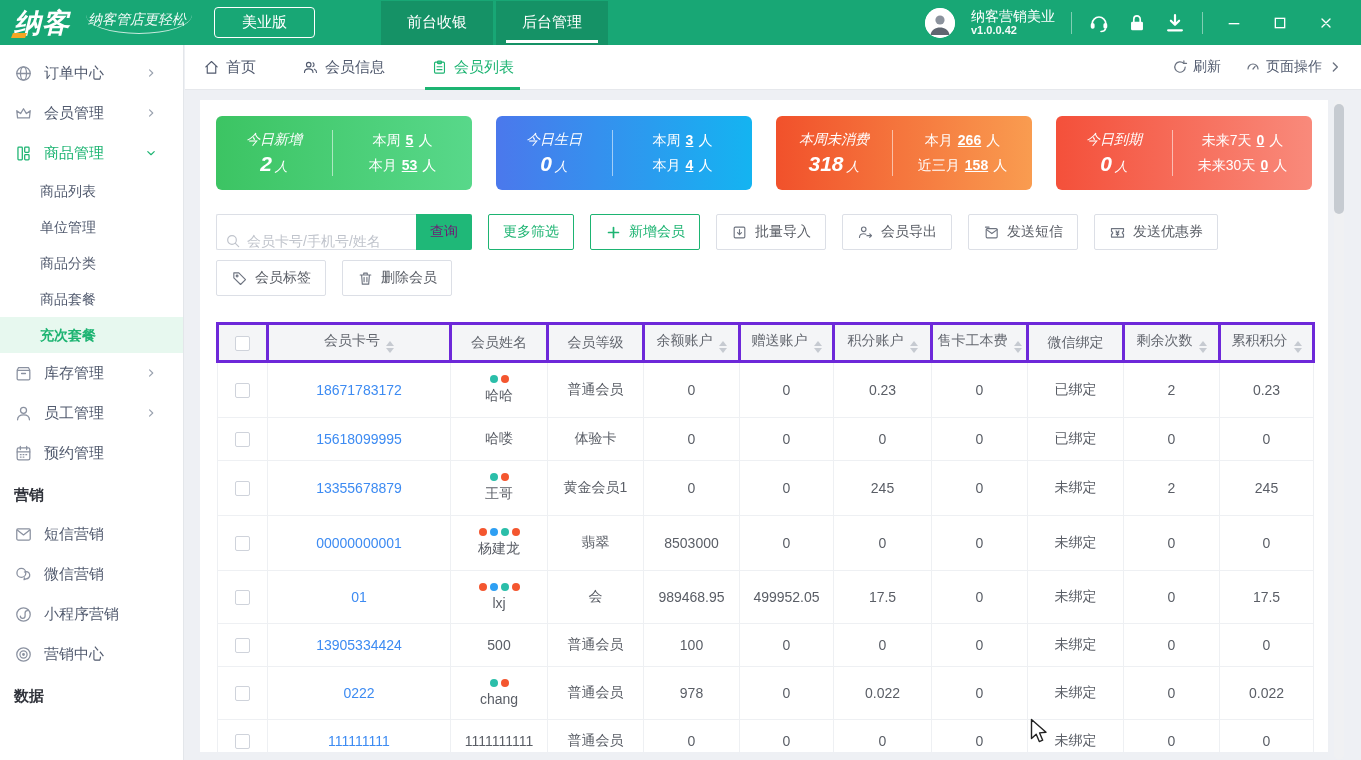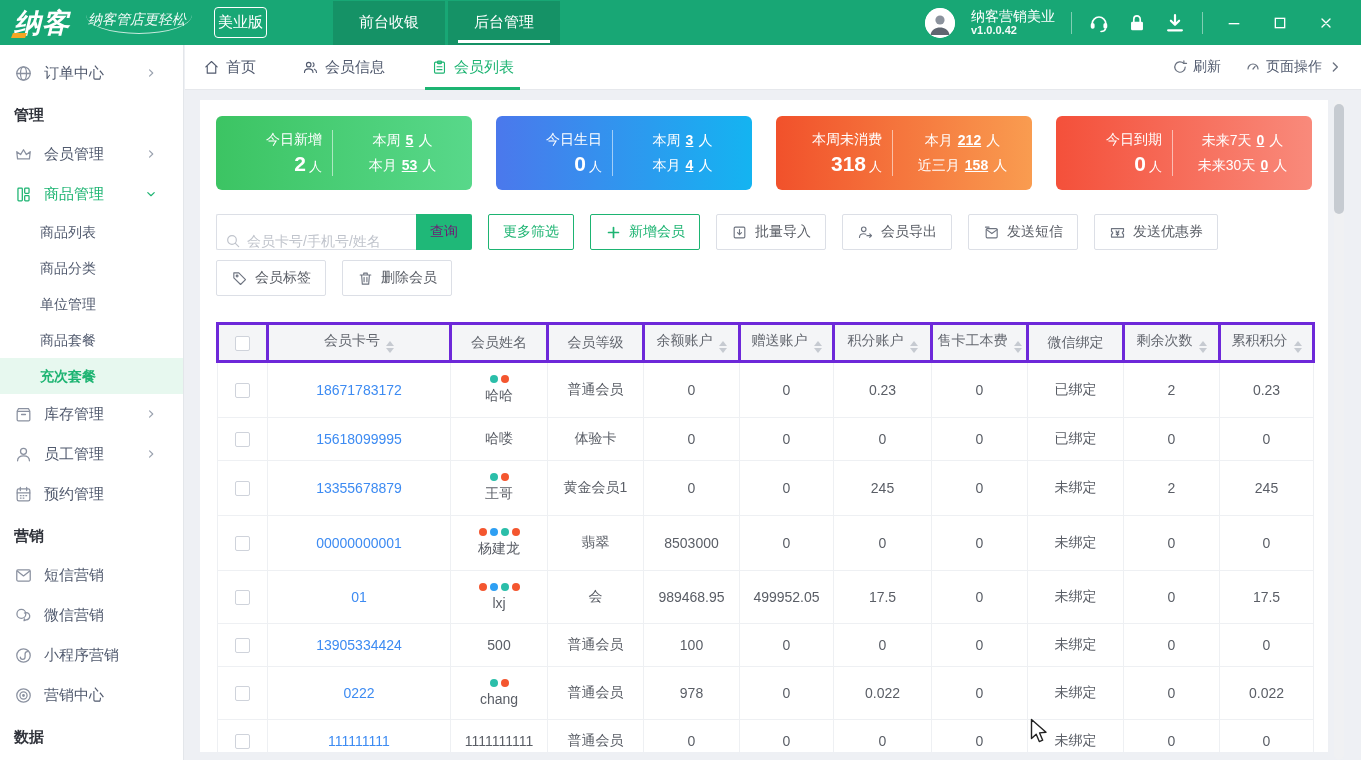--- a/index.html
+++ b/index.html
@@ -9,21 +9,21 @@
     background:#EEF0F4; position:relative; color:#515A6E;
   }
   .ic { display:inline-flex; align-items:center; justify-content:center; }
   .ic svg { width:100%; height:100%; display:block; }
 
   
   .topbar { height:45px; background:#18A775; display:flex; align-items:center; color:#fff; padding-left:14px; position:relative; z-index:5; }
   .logo { font-size:27px; font-weight:bold; font-style:italic; letter-spacing:1px; position:relative; padding-right:6px; }
   .logo-accent { position:absolute; left:-2px; bottom:3px; width:14px; height:5px; background:#F5A623; transform:skewX(-20deg); }
   .slogan { font-size:14px; font-style:italic; margin-left:10px; opacity:.95; border-bottom:1px solid rgba(255,255,255,.8); border-radius:0 0 60% 60%/0 0 100% 100%; padding:0 6px 4px 2px; }
-  .edition-btn { border:1.5px solid #fff; border-radius:4px; padding:5px 3px; font-size:15px; margin-left:22px; cursor:pointer; }
+  .edition-btn { border:1.5px solid #fff; border-radius:4px; padding:5px 27px; font-size:15px; margin-left:22px; cursor:pointer; }
   .topnav { display:flex; height:44px; margin-left:22px;padding-left:44px; }
   .topnav-item { padding:0 26px; display:flex; align-items:center; font-size:15px; background:rgba(0,0,0,.12); margin-right:3px; position:relative; cursor:pointer; }
   .topnav-item.active::after { content:""; position:absolute; left:10px; right:10px; bottom:2px; height:3px; background:#fff; }
   .topbar-right { margin-left:auto; display:flex; align-items:center; gap:16px; padding-right:20px; }
   .avatar { width:30px; height:30px; border-radius:50%; background:#fff; overflow:hidden; flex:none; }
   .userblock { line-height:1.2; }
   .user-name { font-size:14px; }
   .user-version { font-size:11px; opacity:.95;font-weight:bold; }
   .tsep { width:1px; height:22px; background:rgba(255,255,255,.45); }
   .titem { width:22px; height:22px; color:#fff; cursor:pointer; }
@@ -50,21 +50,21 @@
   .tabbar-right { margin-left:auto; display:flex; align-items:center; gap:24px; font-size:14px; color:#515A6E; }
   .tr-item { display:flex; align-items:center; gap:5px; cursor:pointer; }
   .tr-item .ic { width:16px; height:16px; color:#6B7280; }
   .tr-arrow { width:14px; height:14px; color:#1DB472; }
 
   .panel { position:absolute; left:15px; top:55px; width:1128px; bottom:8px; background:#fff; padding:16px; overflow:hidden; }
 
   
   .cards { display:flex; gap:24px; margin-bottom:24px; }
   .card { flex:1; height:74px; border-radius:6px; color:#fff; display:flex; align-items:center; padding:0 10px; }
-  .card-left { width:96px; text-align:right; flex:none; }
+  .card-left { width:96px; text-align:center; flex:none;font-style:italic; }
   .card-title { font-size:14px; }
   .card-value { font-size:21px; font-weight:bold; margin-top:3px; }
   .card-value .unit { font-size:13px; font-weight:normal; margin-left:3px; }
   .card-div { width:1px; height:46px; background:rgba(255,255,255,.55); margin:0 10px; flex:none; }
   .card-rows { flex:1; display:flex; flex-direction:column; gap:7px; align-items:center; }
   .card-row { font-size:14px; white-space:nowrap; }
   .card-row b { font-weight:bold; text-decoration:underline; margin:0 5px; }
 
   
   .toolbar { display:flex; flex-wrap:wrap; gap:16px; row-gap:10px; margin-bottom:26px; }
@@ -173,21 +173,20 @@
           <path d="M3.5 12h17"></path>
         </svg>
       </span>
       <span>订单中心</span>
       <span class="ic arrow">
         <svg viewBox="0 0 24 24" fill="none" stroke="currentColor" stroke-width="2" stroke-linecap="round" stroke-linejoin="round">
           <path d="M9.5 6.5l5.5 5.5-5.5 5.5"></path>
         </svg>
       </span>
     </div>
-    <div class="side-section">管理</div>
     <div class="side-item ">
       <span class="ic ">
         <svg viewBox="0 0 24 24" fill="none" stroke="currentColor" stroke-width="1.6" stroke-linecap="round" stroke-linejoin="round">
           <path d="M4.5 17.5h15M4.5 17.5L3.5 8.5l4.8 3.6L12 6l3.7 6.1 4.8-3.6-1 9z"></path>
         </svg>
       </span>
       <span>会员管理</span>
       <span class="ic arrow">
         <svg viewBox="0 0 24 24" fill="none" stroke="currentColor" stroke-width="2" stroke-linecap="round" stroke-linejoin="round">
           <path d="M9.5 6.5l5.5 5.5-5.5 5.5"></path>
@@ -203,22 +202,22 @@
         </svg>
       </span>
       <span>商品管理</span>
       <span class="ic arrow">
         <svg viewBox="0 0 24 24" fill="none" stroke="currentColor" stroke-width="2" stroke-linecap="round" stroke-linejoin="round">
           <path d="M6.5 9.5l5.5 5.5 5.5-5.5"></path>
         </svg>
       </span>
     </div>
     <div class="side-subitem ">商品列表</div>
+    <div class="side-subitem ">单位管理</div>
     <div class="side-subitem ">商品分类</div>
-    <div class="side-subitem ">单位管理</div>
     <div class="side-subitem ">商品套餐</div>
     <div class="side-subitem active">充次套餐</div>
     <div class="side-item ">
       <span class="ic ">
         <svg viewBox="0 0 24 24" fill="none" stroke="currentColor" stroke-width="1.6" stroke-linecap="round" stroke-linejoin="round">
           <rect x="4" y="8" width="16" height="12" rx="1.5"></rect>
           <path d="M4 8l1.8-3.5h12.4L20 8M9.5 12h5"></path>
         </svg>
       </span>
       <span>库存管理</span>
@@ -374,21 +373,21 @@
       <div class="card-row"><span>本月</span><b>4</b><span>人</span></div>
     </div>
   </div>
   <div class="card" style="background:linear-gradient(90deg,#F1512B,#F99C50)">
     <div class="card-left">
       <div class="card-title">本周未消费</div>
       <div class="card-value"><span>318</span><span class="unit">人</span></div>
     </div>
     <div class="card-div"></div>
     <div class="card-rows">
-      <div class="card-row"><span>本月</span><b>212</b><span>人</span></div>
+      <div class="card-row"><span>本月</span><b>266</b><span>人</span></div>
       <div class="card-row"><span>近三月</span><b>158</b><span>人</span></div>
     </div>
   </div>
   <div class="card" style="background:linear-gradient(90deg,#F4503A,#F98A7B)">
     <div class="card-left">
       <div class="card-title">今日到期</div>
       <div class="card-value"><span>0</span><span class="unit">人</span></div>
     </div>
     <div class="card-div"></div>
     <div class="card-rows">

